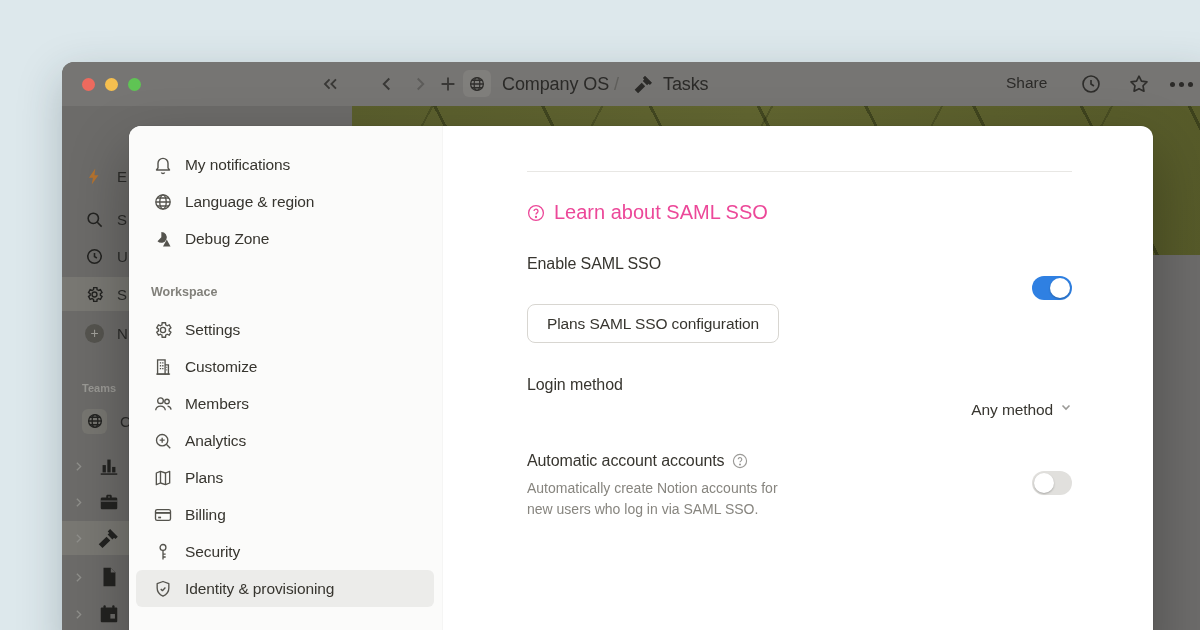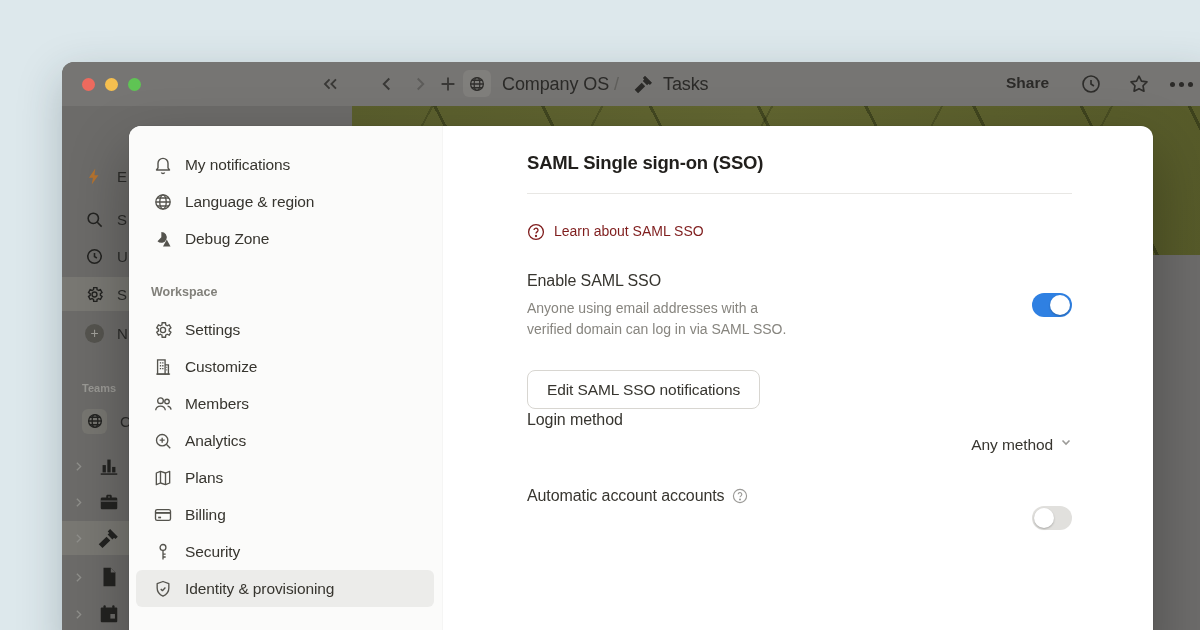--- a/index.html
+++ b/index.html
@@ -14,21 +14,21 @@
   .tl { position:absolute; top:16px; width:13px; height:13px; border-radius:50%; }
   .tl.red{ left:20px; background:#ed6a5e; } .tl.yellow{ left:43px; background:#f5bf4f; }
   .tl.green{ left:66px; background:#5fc454; }
   .tbar-ic { position:absolute; top:11px; width:22px; height:22px; color:#393836; }
   .tbar-ic svg{ width:100%; height:100%; }
   .crumb-chip { position:absolute; left:401px; top:8px; width:28px; height:27px;
     border-radius:6px; background:#807f7c; display:flex; align-items:center; justify-content:center; color:#2f2e2c; }
   .crumb-chip svg{ width:18px; height:18px; }
   .crumb-txt { position:absolute; top:12px; font-size:18px; color:#2b2a28; font-weight:500; letter-spacing:-.1px; }
   .crumb-sep { color:#5f5e5b; font-weight:400; }
-  .share { position:absolute; left:944px; top:12px; font-size:15.5px; color:#2b2a28; font-weight:700; }
+  .share { position:absolute; left:944px; top:12px; font-size:15.5px; color:#2b2a28; font-weight:400; }
   .dots { position:absolute; left:1108px; top:20px; display:flex; gap:4px; }
   .dots i { width:5px; height:5px; border-radius:50%; background:#2b2a28; }
 
   
   .sidebar { position:absolute; left:0; top:44px; bottom:0; width:290px; background:#6c6b69; }
   .s-row { position:absolute; left:0; width:100%; height:34px; display:flex; align-items:center;
     padding-left:23px; gap:13px; color:#2b2b29; font-size:15px; font-weight:500; }
   .s-row.hl { background:#797873; }
   .s-row svg { width:19px; height:19px; flex:0 0 auto; color:#232321; }
   .s-label { font-size:11px; font-weight:600; color:#9a9995; position:absolute; left:20px; }
@@ -58,25 +58,25 @@
     border-radius:12px 0 0 0; border-right:1px solid rgba(0,0,0,.025); padding-top:20px; }
   .nav-item { height:37px; margin:0 8px 0 7px; border-radius:6px; display:flex; align-items:center;
     padding-left:17px; gap:12px; font-size:15.5px; color:#37352f; letter-spacing:-.1px; }
   .nav-item svg { width:20px; height:20px; flex:0 0 auto; color:#54534d; }
   .nav-item.active { background:#ececea; }
   .nav-section { margin:28px 0 12px 0; padding-left:22px; font-size:12.5px; font-weight:700; color:#82817b; }
 
   .content { position:absolute; left:314px; top:0; right:0; bottom:0; padding:26px 81px 0 84px; }
   .page-title { font-size:18.5px; font-weight:700; color:#211f1c; letter-spacing:-.2px; }
   .divider { height:1px; background:#e8e7e4; margin-top:19px; }
-  .learn { margin-top:29px; display:flex; gap:9px; color:#7f1d1d; font-size:14px; }
+  .learn { margin-top:29px; display:flex; align-items:center; gap:9px; color:#ec4899; font-size:20px; }
   .learn svg { width:18px; height:18px; }
 
   .sec { display:flex; align-items:flex-start; justify-content:space-between;gap:33px; }
-  .sec.enable { margin-top:29px; } .sec.login { } .sec.auto { margin-top:31px; }
+  .sec.enable { margin-top:29px; } .sec.login { margin-top:31px; } .sec.auto { margin-top:31px; }
   .sec h2 { font-size:16px; font-weight:500; color:#37352f; line-height:21px; letter-spacing:-.1px;
     display:flex; align-items:center; gap:7px; }
   .sec h2 svg { width:16px; height:16px; color:#9b9a97; }
   .sec p { margin-top:7px; font-size:14px; line-height:21px; color:#87857f; max-width:272px; }
   .btn { margin-top:30px; height:39px; padding:0 19px; border-radius:8px; background:#fff;
     border:1px solid #d8d6d1; font-family:inherit; font-size:15.5px; color:#37352f; letter-spacing:-.1px; }
 
   .toggle { position:relative; width:40px; height:24px; border-radius:12px; flex:0 0 auto; }
   .toggle .knob { position:absolute; top:2px; width:20px; height:20px; border-radius:50%;
     background:#fff; box-shadow:0 1px 2px rgba(0,0,0,.25); }
@@ -320,37 +320,35 @@
     <div class="nav-item active">
       <svg viewBox="0 0 24 24" fill="none" stroke="currentColor" stroke-width="1.6" stroke-linejoin="round">
           <path d="M12 3l7 2.6v5.2c0 4.4-2.9 8-7 9.7-4.1-1.7-7-5.3-7-9.7V5.6L12 3z"></path>
           <path d="M9.3 12l2 2 3.6-3.8"></path>
         </svg>
       <span>Identity &amp; provisioning</span>
     </div>
   </div>
 
   <div class="content">
-    <h1 class="page-title">SAML Single sign-on (SSO)</h1>
     <div class="divider"></div>
 
     <div class="learn">
       <svg viewBox="0 0 18 18" fill="none" stroke="currentColor" stroke-width="1.3">
           <circle cx="9" cy="9" r="7.4"></circle>
           <path d="M7 7a2 2 0 113.4 1.6c-.7.6-1.4 1-1.4 1.9"></path>
           <circle cx="9" cy="13" r=".5" fill="currentColor"></circle>
         </svg>
       <span>Learn about SAML SSO</span>
     </div>
 
     <div class="sec enable">
       <div>
         <h2>Enable SAML SSO</h2>
-        <p>Anyone using email addresses with a verified domain can log in via SAML SSO.</p>
-        <button class="btn">Edit SAML SSO notifications</button>
+        <button class="btn">Plans SAML SSO configuration</button>
       </div>
       <div class="toggle on t-enable">
           <span class="knob"></span>
         </div>
     </div>
 
     <div class="sec login">
       <div>
         <h2>Login method</h2>
       </div>
@@ -365,19 +363,20 @@
     <div class="sec auto">
       <div>
         <h2>
           <span>Automatic account accounts</span>
           <svg viewBox="0 0 18 18" fill="none" stroke="currentColor" stroke-width="1.3">
               <circle cx="9" cy="9" r="7.4"></circle>
               <path d="M7 7a2 2 0 113.4 1.6c-.7.6-1.4 1-1.4 1.9"></path>
               <circle cx="9" cy="13" r=".5" fill="currentColor"></circle>
             </svg>
         </h2>
+        <p>Automatically create Notion accounts for new users who log in via SAML SSO.</p>
       </div>
       <div class="toggle off t-auto">
           <span class="knob"></span>
         </div>
     </div>
   </div>
 </div>
 
 </body></html>

